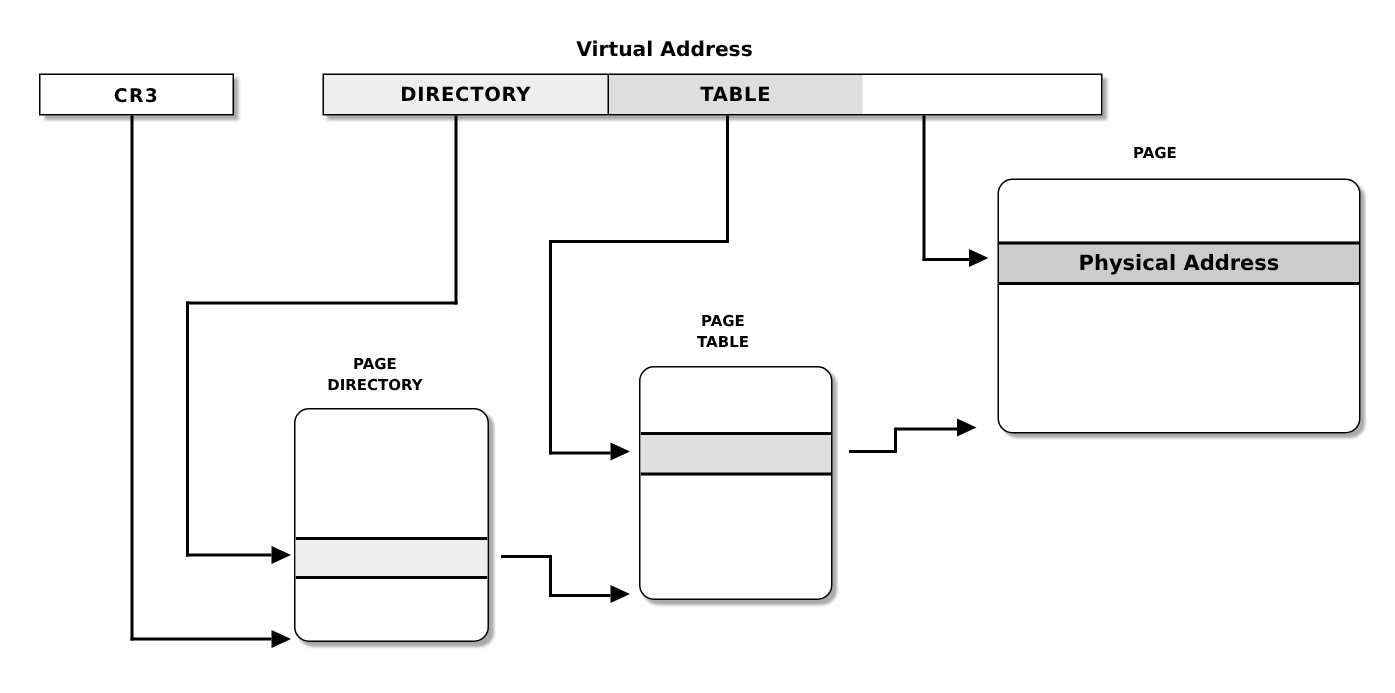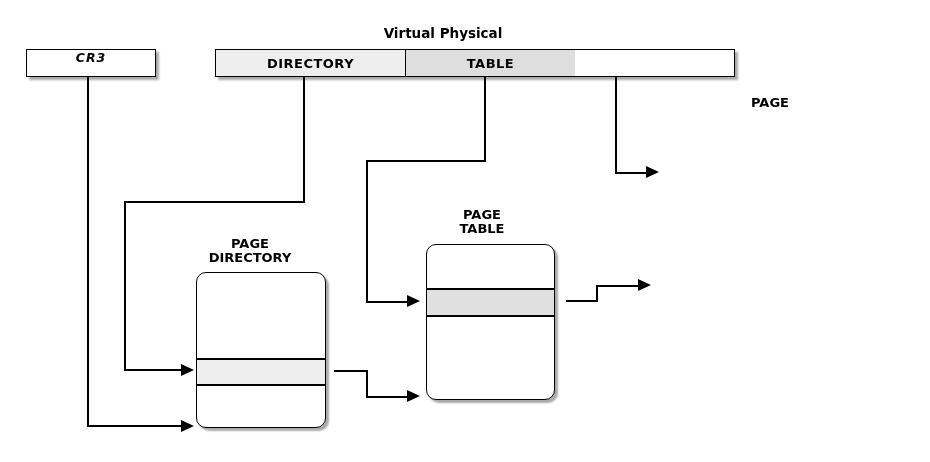--- a/index.html
+++ b/index.html
@@ -4,32 +4,32 @@
 <style>
   html,body{margin:0;padding:0;background:#ffffff;}
   #canvas{
     position:relative;width:930px;height:462px;background:#ffffff;overflow:hidden;
     font-family:"DejaVu Sans","Liberation Sans",sans-serif;font-weight:bold;color:#000;
   }
   
   .box{position:absolute;background:#fff;border:1.5px solid #000;box-sizing:border-box;
        box-shadow:3px 3px 2px #aaa;}
   .rounded{border-radius:10px;overflow:hidden;}
-  .cr3{left:26px;top:49px;width:130px;height:28px;display:flex;align-items:flex-start;justify-content:center;
-       font-size:12.5px;letter-spacing:1px;font-style:italic;}
+  .cr3{left:26px;top:49px;width:130px;height:28px;display:flex;align-items:center;justify-content:center;
+       font-size:12.5px;letter-spacing:1px;}
   
   .vabar{left:215px;top:49px;width:520px;height:28px;display:flex;}
   .seg{height:100%;box-sizing:border-box;display:flex;align-items:center;justify-content:center;
        font-size:13px;letter-spacing:0.5px;}
   .seg+.seg{border-left:1.5px solid #000;}
   .seg-directory{flex:0 0 189px;background:#eeeeee;}
   .seg-table{flex:0 0 170px;background:#dedede;}
   .seg-offset{flex:1 1 auto;background:#cacaca;}
   
-  .lbl{position:absolute;text-align:center;white-space:pre-line;line-height:14px;font-size:13px;}
+  .lbl{position:absolute;text-align:center;white-space:pre-line;line-height:14px;font-size:10px;}
   .va-title{left:333px;top:26px;width:220px;font-size:13.5px;}
   .page-lbl{left:690px;top:96px;width:160px;}
   .pd-lbl{left:185px;top:237px;width:130px;}
   .pt-lbl{left:417px;top:208px;width:130px;}
   
   .pagebox{left:665px;top:119px;width:242px;height:170px;}
   .pdbox{left:196px;top:272px;width:130px;height:156px;}
   .ptbox{left:426px;top:244px;width:129px;height:156px;}
   .row{position:absolute;left:0;right:0;box-sizing:border-box;
        border-top:2px solid #000;border-bottom:2px solid #000;
@@ -45,32 +45,37 @@
 </style>
 </head>
 <body>
 
 <div id="canvas">
 
   <div class="box cr3">
     <span>CR3</span>
   </div>
 
-  <div class="lbl va-title">Virtual Physical</div>
+  <div class="lbl va-title">Virtual Address</div>
 
   <div class="box vabar">
     <div class="seg seg-directory">
       <span>DIRECTORY</span>
     </div>
     <div class="seg seg-table">
       <span>TABLE</span>
     </div>
   </div>
 
   <div class="lbl page-lbl">PAGE</div>
+  <div class="box rounded pagebox">
+    <div class="row row-phys">
+      <span>Physical Address</span>
+    </div>
+  </div>
 
   <div class="lbl pd-lbl">PAGE
 DIRECTORY</div>
   <div class="box rounded pdbox">
     <div class="row row-pd"></div>
   </div>
 
   <div class="lbl pt-lbl">PAGE
 TABLE</div>
   <div class="box rounded ptbox">

